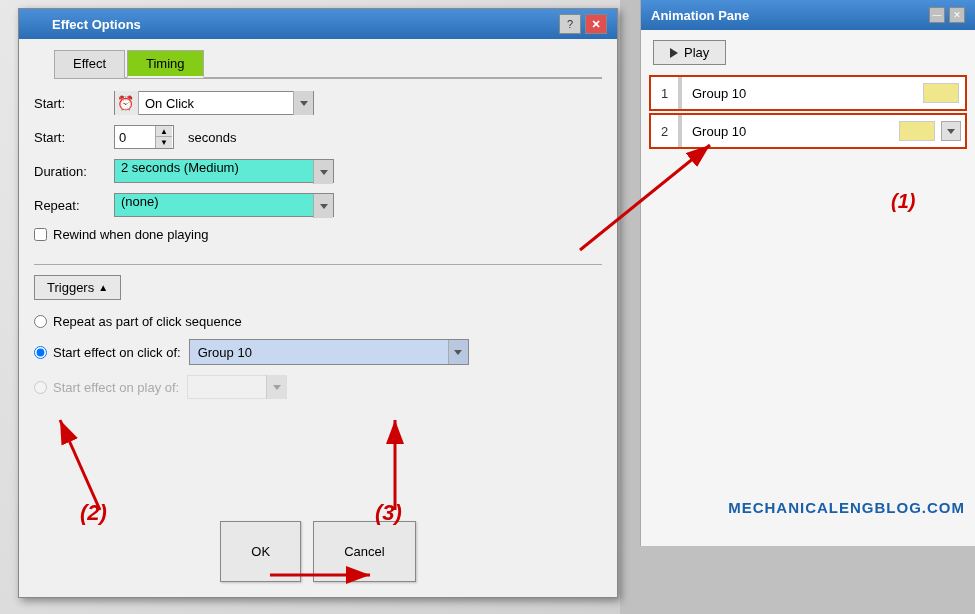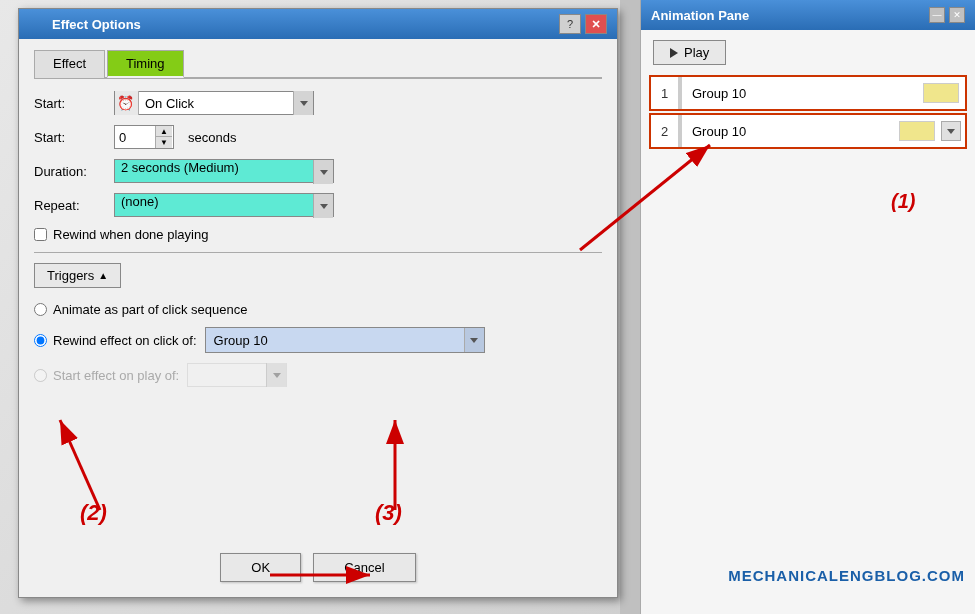--- a/index.html
+++ b/index.html
@@ -77,20 +77,21 @@
 
     .dialog-content {
       padding: 10px 15px;
     }
 
     
     .tabs {
       display: flex;
       border-bottom: 2px solid #aaa;
       margin-bottom: 12px;
+      margin-left: 20px;
     }
 
     .tab {
       padding: 5px 18px;
       border: 1px solid #aaa;
       border-bottom: none;
       background: #e0e0e0;
       cursor: pointer;
       font-size: 13px;
       margin-right: 2px;
@@ -215,21 +216,21 @@
     .duration-dropdown .text-area {
       flex: 1;
       padding: 0 6px;
       font-size: 13px;
     }
 
     
     .checkbox-row {
       display: flex;
       align-items: center;
-      margin-bottom: 10px;
+      margin-bottom: 22px;
       margin-left: 0;
     }
 
     .checkbox-row input[type="checkbox"] {
       margin-right: 6px;
     }
 
     
     .triggers-btn {
       display: inline-flex;
@@ -286,42 +287,42 @@
       bottom: 15px;
       left: 0;
       right: 0;
       display: flex;
       justify-content: center;
       gap: 12px;
       padding: 0 15px;
     }
 
     .footer-btn {
-      padding: 6px 30px;
+      padding: 22px 30px;
       border: 1px solid #888;
       background: #e8e8e8;
       cursor: pointer;
       font-size: 13px;
       box-shadow: 1px 1px 2px rgba(0,0,0,0.2);
     }
 
     
     .separator {
       border: none;
       border-top: 1px solid #aaa;
       margin: 10px 0;
     }
 
     
     .anim-pane {
       position: absolute;
       right: 0;
       top: 0;
       width: 335px;
-      height: 614px;
+      height: 546px;
       background: #f5f5f5;
       border-left: 1px solid #aaa;
     }
 
     .anim-titlebar {
       background: linear-gradient(to bottom, #4a90d9 0%, #2a6db5 100%);
       color: white;
       padding: 6px 10px;
       display: flex;
       align-items: center;
@@ -539,27 +540,27 @@
 
     
     <div class="triggers-btn">
       <span>Triggers</span>
       <span class="triggers-arrow">▲</span>
     </div>
 
     
     <div class="radio-row">
       <input type="radio" name="trigger" style="">
-      <span>Animate as part of click sequence</span>
+      <span>Repeat as part of click sequence</span>
     </div>
 
     
     <div class="radio-row">
       <input type="radio" name="trigger" checked="" style="">
-      <span>Rewind effect on click of:</span>
+      <span>Start effect on click of:</span>
       <div class="click-dropdown">
         <span class="text-area">Group 10</span>
         <div class="dropdown-btn">
           <div class="chevron-down"></div>
         </div>
       </div>
     </div>
 
     
     <div class="radio-row">

